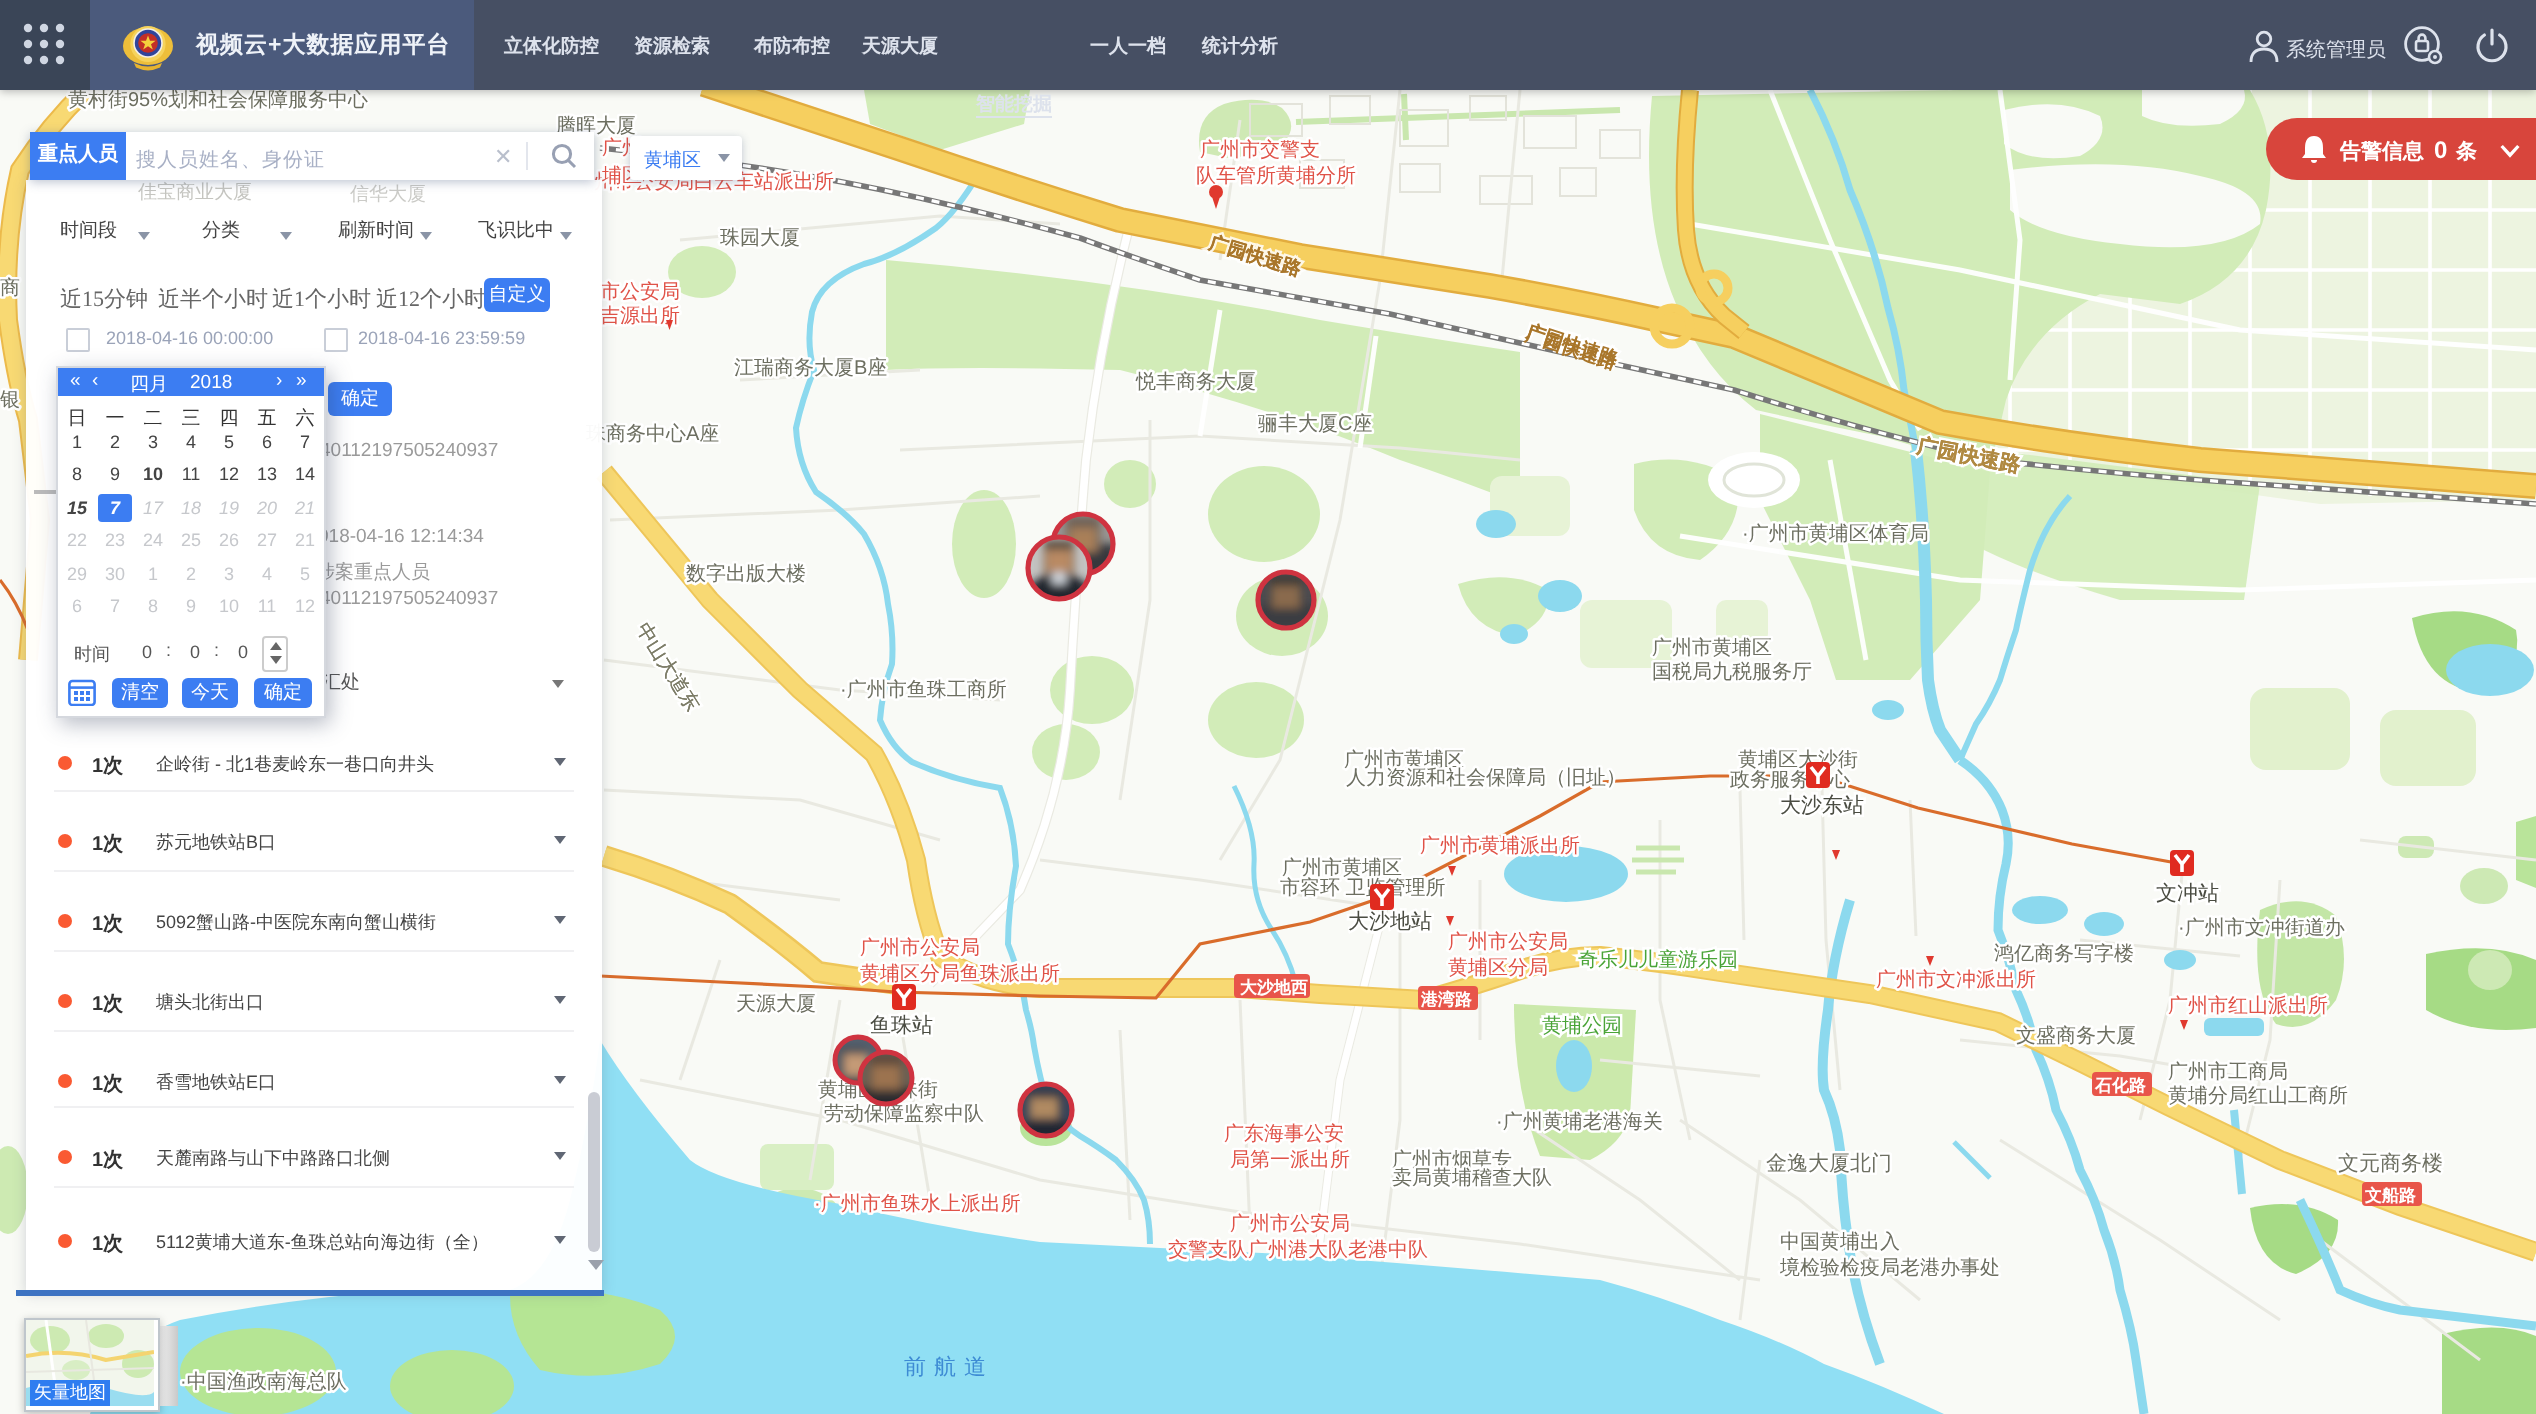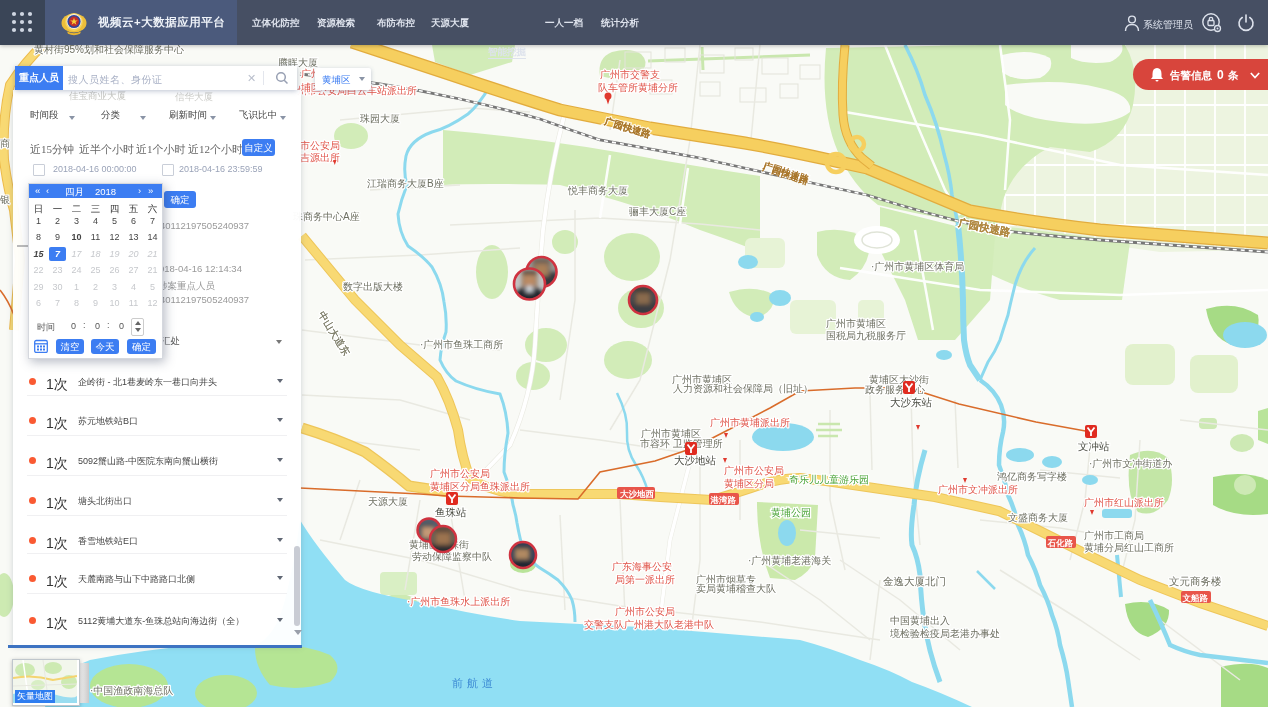--- a/index.html
+++ b/index.html
@@ -31,21 +31,21 @@
   .flt{position:absolute;font-size:9.5px;color:#444;}
   .car{position:absolute;width:0;height:0;border-left:3.5px solid transparent;border-right:3.5px solid transparent;border-top:4.5px solid #8a94a6;}
   .qt{position:absolute;font-size:11px;color:#666;font-family:Liberation Serif, serif;}
   .bluebtn{position:absolute;background:#3c7df2;color:#fff;text-align:center;border-radius:3px;}
   .dtic{position:absolute;width:10px;height:10px;border:1px solid #c9ced8;border-radius:1px;}
   .dttx{position:absolute;font-size:9px;color:#9aa3b8;white-space:nowrap;}
   .ghost{position:absolute;font-size:9.5px;color:#9a9a9a;white-space:nowrap;}
   
   .li{position:absolute;left:0;width:281px;height:40px;}
   .li .dot{position:absolute;left:16px;top:15px;width:7px;height:7px;border-radius:50%;background:#fa5a32;}
-  .li .cnt{position:absolute;left:33px;top:13px;font-size:14px;font-weight:normal;color:#333;}
+  .li .cnt{position:absolute;left:33px;top:13px;font-size:10px;font-weight:bold;color:#333;}
   .li .loc{position:absolute;left:65px;top:13px;font-size:9px;color:#444;white-space:nowrap;}
   .li .ar{position:absolute;left:264px;top:16px;width:0;height:0;border-left:3.5px solid transparent;border-right:3.5px solid transparent;border-top:4.5px solid #606774;}
   .lsep{position:absolute;left:14px;width:260px;height:1px;background:#f0f0f2;}
   
   #sbthumb{position:absolute;left:281px;top:456px;width:6px;height:80px;background:#c9ccd4;border-radius:3px;}
   #sbarr{position:absolute;left:281px;top:540px;width:0;height:0;border-left:4px solid transparent;border-right:4px solid transparent;border-top:5px solid #9aa0ab;}
   
   #cal{position:absolute;left:28px;top:183px;width:133px;height:174px;background:#fff;border:1px solid #d5d8de;box-shadow:2px 3px 10px rgba(50,60,90,.35);z-index:25;}
   #cal .hd{position:absolute;left:0;top:0;width:133px;height:14px;background:#3c7df2;color:#fff;font-size:9.5px;}
   .calc{display:inline-block;font-size:9px;color:#444;width:19px;text-align:center;}

